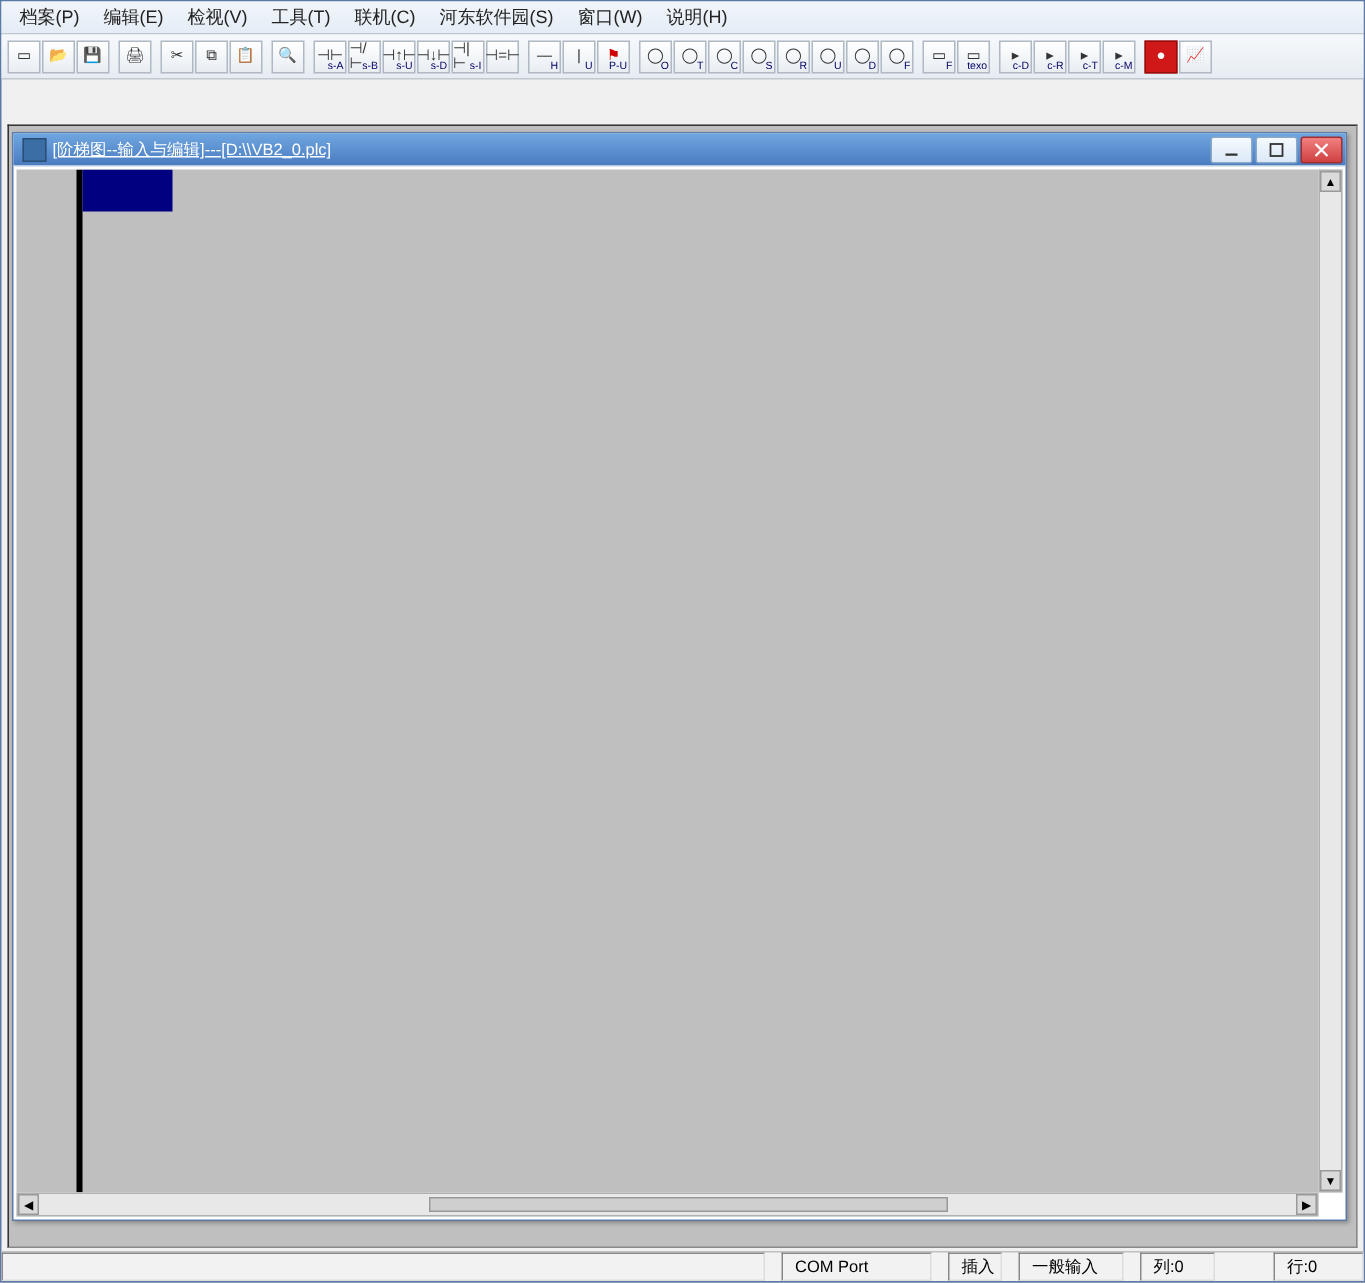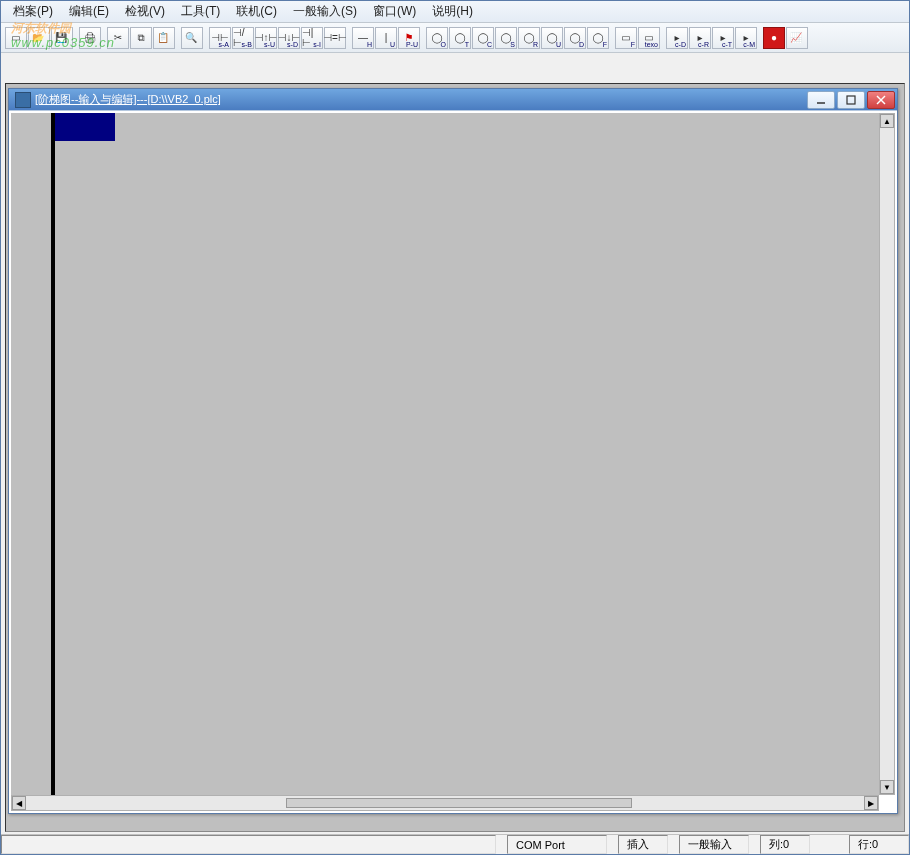--- a/index.html
+++ b/index.html
@@ -48,33 +48,29 @@
 .status-cell.flex { flex:1; }
 
 .watermark { position:absolute; left:10px; top:6px; font-size:28px; font-weight:bold; font-style:italic; color:rgba(255,140,0,.45); pointer-events:none; z-index:10; text-shadow:1px 1px 0 rgba(255,255,255,.3);}
 .watermark .sub { display:block; font-size:13px; color:rgba(0,170,0,.55); font-weight:normal; letter-spacing:1px; margin-top:-4px;}
 </style>
 </head>
 <body>
 
 <div class="window main-window">
 
-  <div class="watermark">
-    <span>河东软件园</span>
-    <span class="sub">www.pc0359.cn</span>
-  </div>
 
 
   <div class="menubar">
     <span class="menu-item">档案(P)</span>
     <span class="menu-item">编辑(E)</span>
     <span class="menu-item">检视(V)</span>
     <span class="menu-item">工具(T)</span>
     <span class="menu-item">联机(C)</span>
-    <span class="menu-item">一般输入(S)</span>
+    <span class="menu-item">河东软件园(S)</span>
     <span class="menu-item">窗口(W)</span>
     <span class="menu-item">说明(H)</span>
   </div>
 
   <div class="toolbar" id="toolbar">
       <div class="tbtn">
         <span class="glyph">▭</span>
       </div>
       <div class="tbtn">
         <span class="glyph">📂</span>
@@ -241,18 +237,18 @@
         <div class="scroll-arrow">◀</div>
         <div class="thumb"></div>
         <div class="scroll-arrow" style="margin-left:auto">▶</div>
       </div>
     </div>
   </div>
 
   <div class="statusbar">
     <div class="status-cell flex"></div>
     <div class="status-cell" style="width:100px;">COM Port</div>
-    <div class="status-cell" style="width:50px;">插入</div>
+    <div class="status-cell" style="width:36px;">插入</div>
     <div class="status-cell" style="width:70px;">一般输入</div>
     <div class="status-cell" style="width:50px;">列:0</div>
     <div class="status-cell" style="width:60px;margin-left:28px;">行:0</div>
   </div>
 </div>
 
 </body></html>

